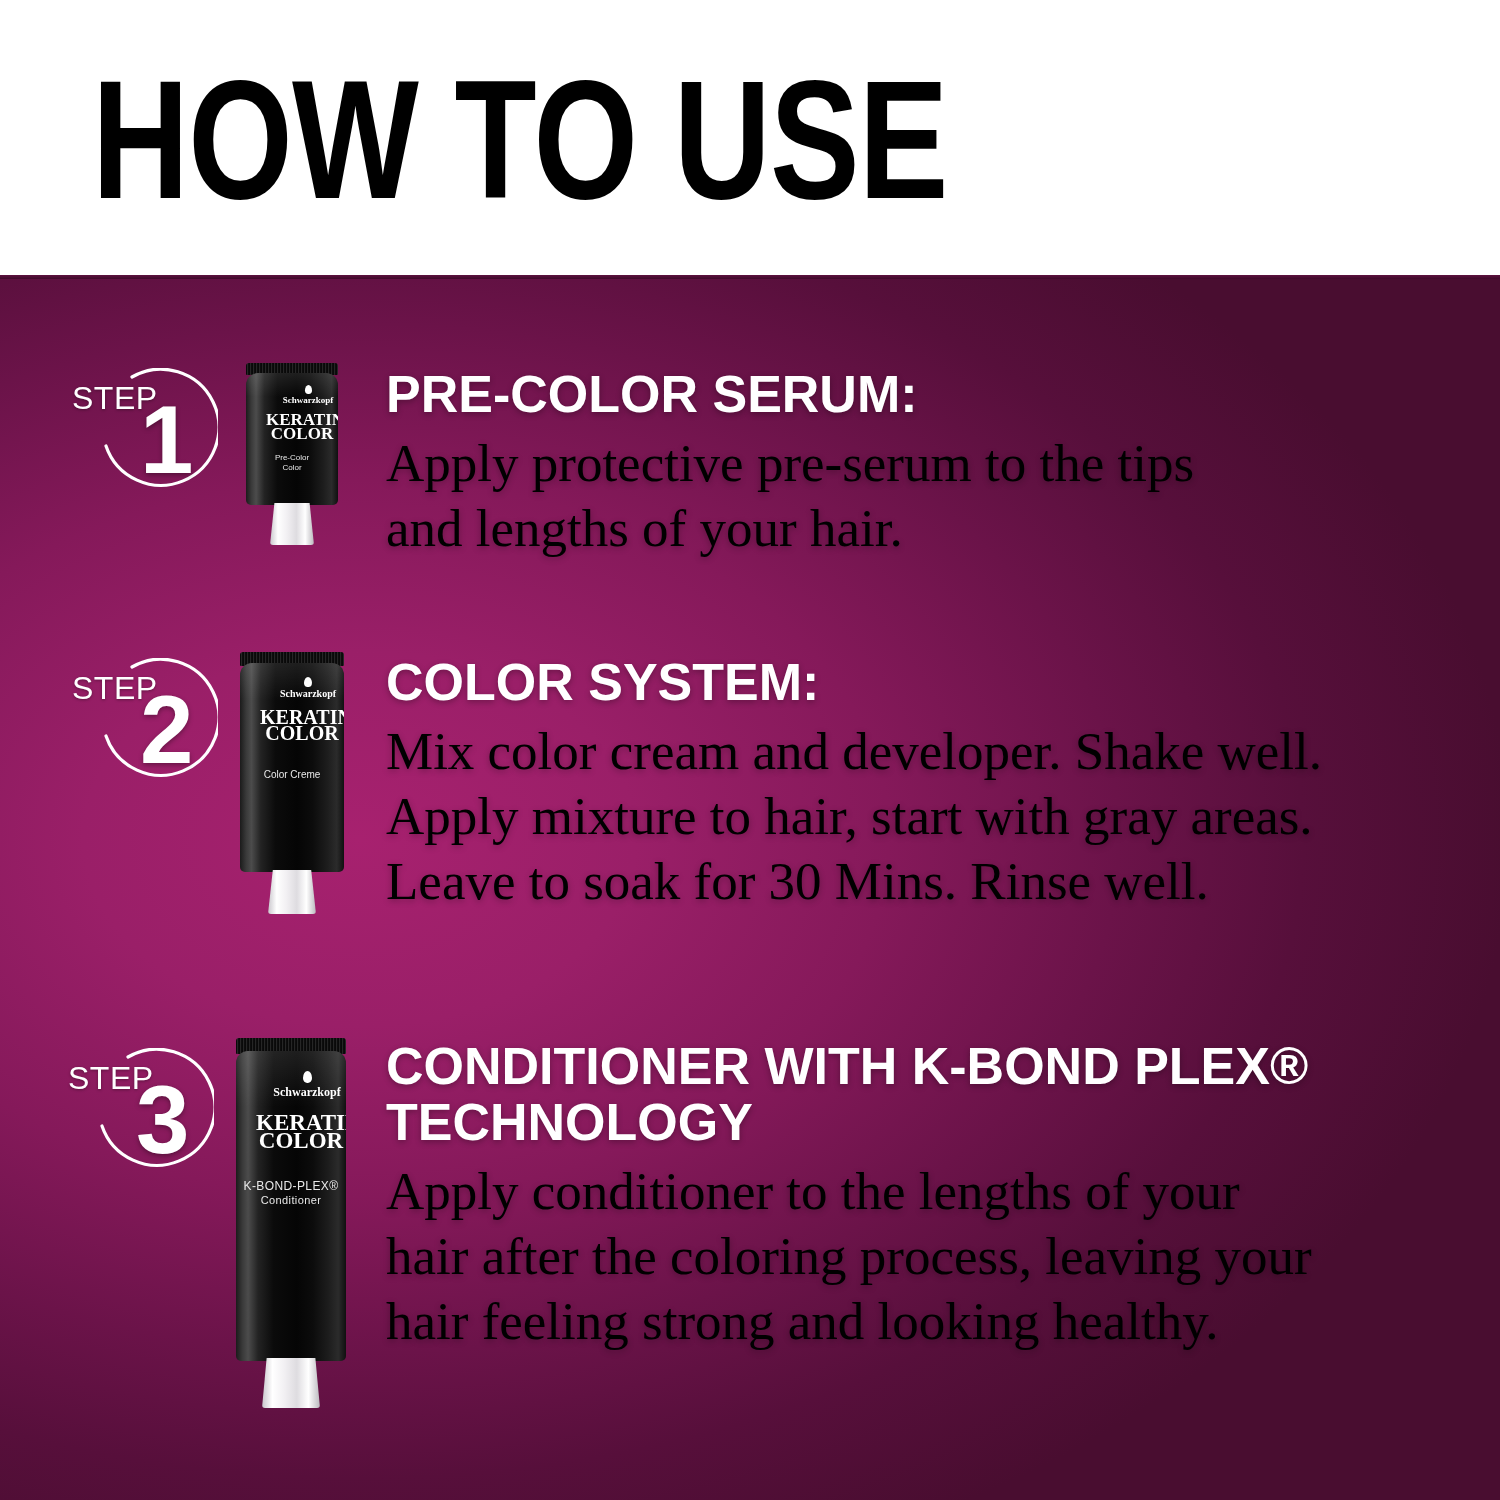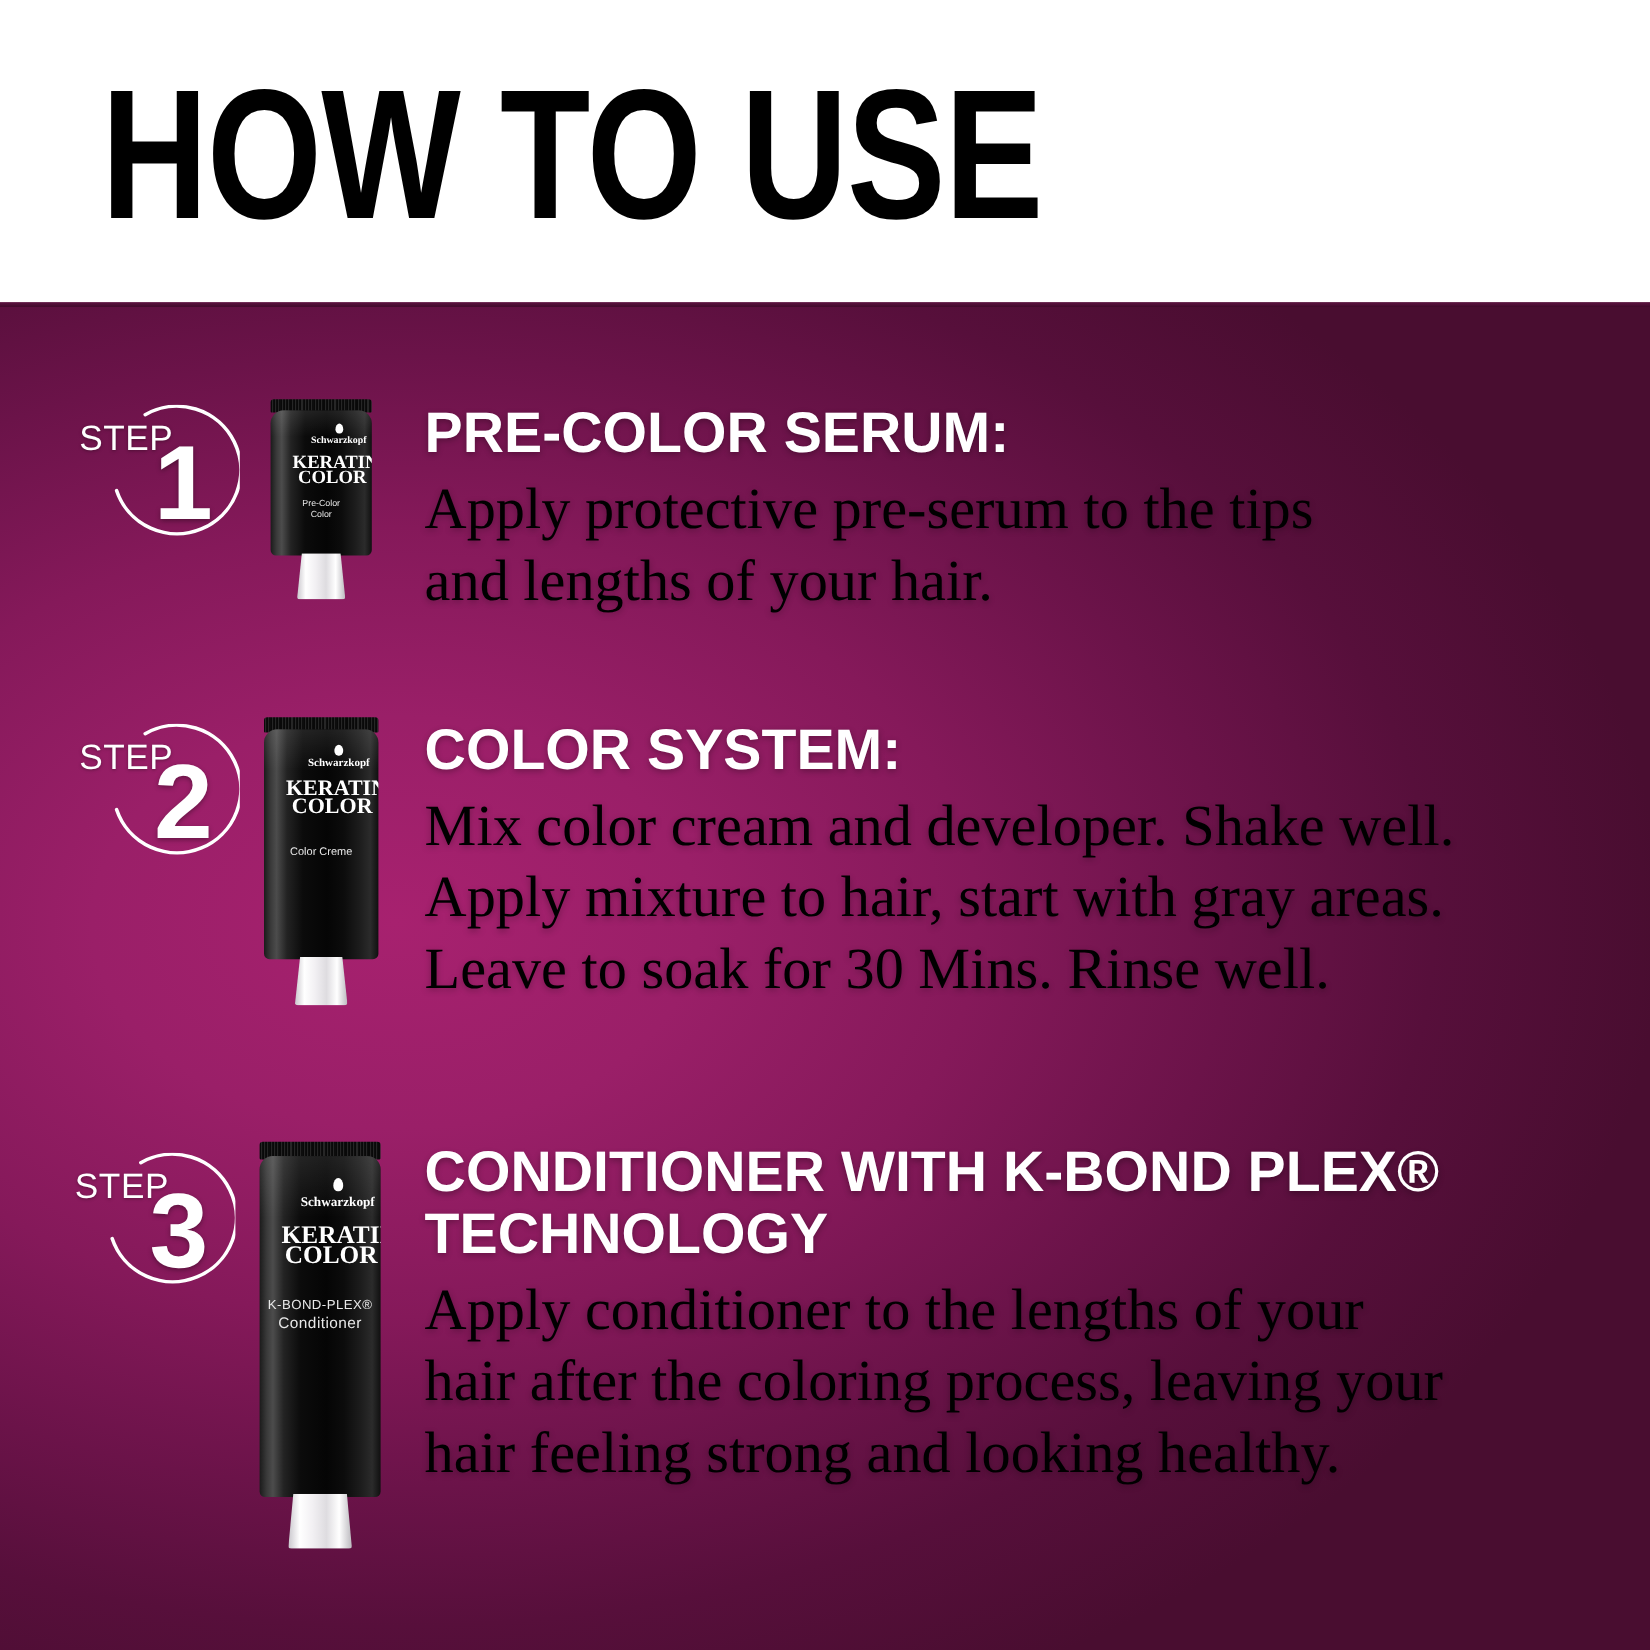--- a/index.html
+++ b/index.html
@@ -292,21 +292,21 @@
         <div class="logo-mark" style="top:20px;">
           <span class="logo-silhouette" style="width:9px; height:12px; margin-bottom:2px;"></span>
           <span class="logo-word" style="font-size:12px;">Schwarzkopf</span>
         </div>
         <div class="brand" style="top:60px; font-size:23px;">
           <span class="b1">KERATIN</span>
           <span class="b2" style="margin-top:-5px;">COLOR</span>
         </div>
         <div class="variant" style="top:128px; font-size:12px; letter-spacing:0.4px;">
           <span class="v1">K-BOND-PLEX®</span>
-          <span class="v2" style="font-size:14px;">Conditioner</span>
+          <span class="v2" style="font-size:11px;">Conditioner</span>
         </div>
       </div>
       <div class="tube-cap" style="left:26px; top:320px; width:58px; height:50px; clip-path:polygon(8% 0%, 92% 0%, 100% 100%, 0% 100%);"></div>
     </div>
 
     <div class="text-block" style="top:28px; width:1110px;">
       <div class="step-head">CONDITIONER WITH K-BOND PLEX®
 TECHNOLOGY</div>
       <div class="step-body">Apply conditioner to the lengths of your
 hair after the coloring process, leaving your

